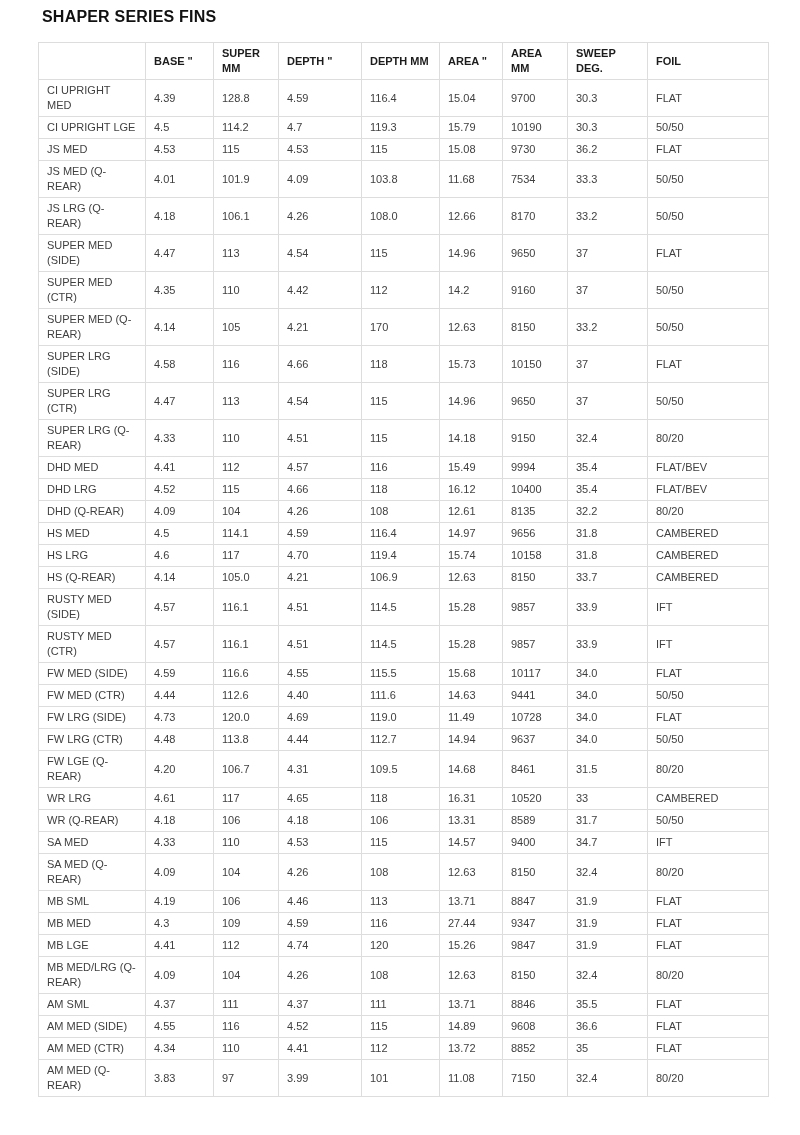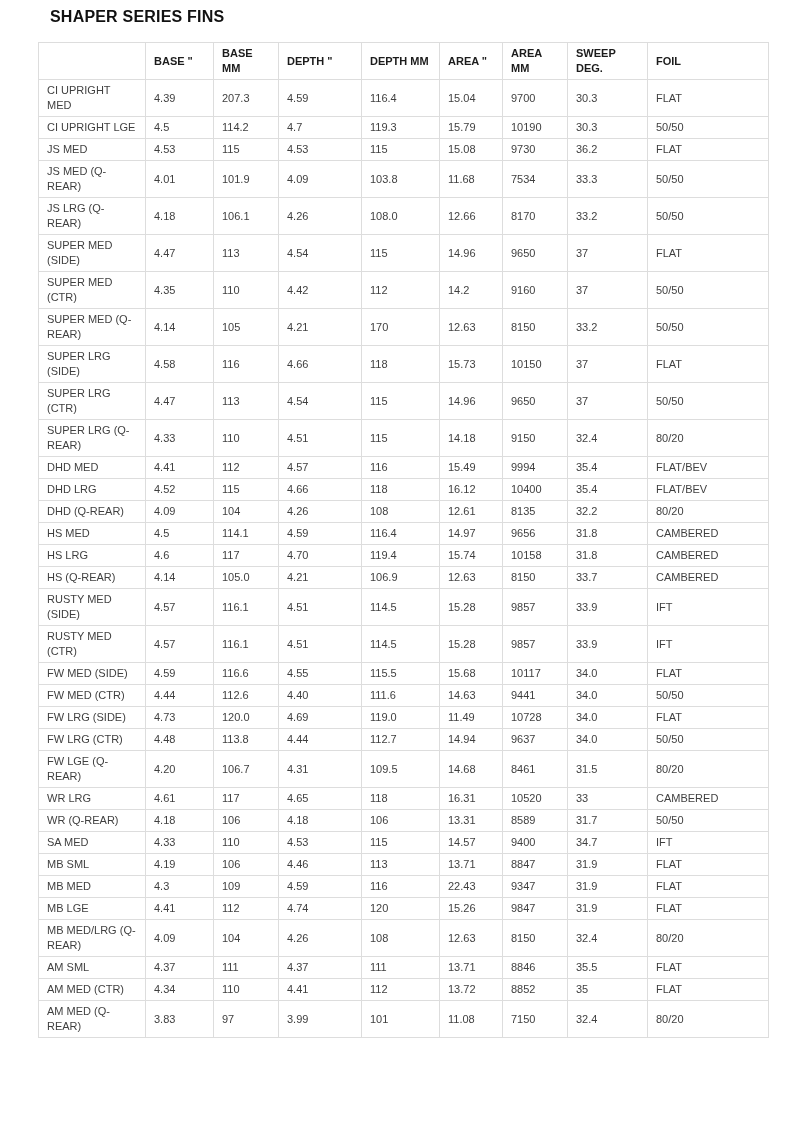--- a/index.html
+++ b/index.html
@@ -13,21 +13,21 @@
     min-height: 1135px;
     box-sizing: border-box;
     padding: 8px 32px 12px 38px;
     background: #ffffff;
   }
   .page-title {
     font-size: 16px;
     font-weight: 700;
     color: #111111;
     letter-spacing: 0.2px;
-    margin: 0 0 16px 12px;
+    margin: 0 0 16px 4px;
   }
   table.fins-table {
     border-collapse: collapse;
     width: 730px;
     table-layout: fixed;
   }
   .fins-table th,
   .fins-table td {
     border: 1px solid #dddddd;
     padding: 3px 8px;
@@ -62,34 +62,34 @@
       <col style="width:78px">
       <col style="width:63px">
       <col style="width:65px">
       <col style="width:80px">
       <col style="width:121px">
     </colgroup>
     <thead>
       <tr>
         <th></th>
         <th>BASE "</th>
-        <th>BASE MM</th>
+        <th>SUPER MM</th>
         <th>DEPTH "</th>
         <th>DEPTH MM</th>
         <th>AREA "</th>
         <th>AREA MM</th>
         <th>SWEEP DEG.</th>
         <th>FOIL</th>
       </tr>
     </thead>
     <tbody>
         <tr>
           <td>CI UPRIGHT MED</td>
           <td>4.39</td>
-          <td>207.3</td>
+          <td>128.8</td>
           <td>4.59</td>
           <td>116.4</td>
           <td>15.04</td>
           <td>9700</td>
           <td>30.3</td>
           <td>FLAT</td>
         </tr>
         <tr>
           <td>CI UPRIGHT LGE</td>
           <td>4.5</td>
@@ -370,37 +370,48 @@
           <td>4.33</td>
           <td>110</td>
           <td>4.53</td>
           <td>115</td>
           <td>14.57</td>
           <td>9400</td>
           <td>34.7</td>
           <td>IFT</td>
         </tr>
         <tr>
+          <td>SA MED (Q-REAR)</td>
+          <td>4.09</td>
+          <td>104</td>
+          <td>4.26</td>
+          <td>108</td>
+          <td>12.63</td>
+          <td>8150</td>
+          <td>32.4</td>
+          <td>80/20</td>
+        </tr>
+        <tr>
           <td>MB SML</td>
           <td>4.19</td>
           <td>106</td>
           <td>4.46</td>
           <td>113</td>
           <td>13.71</td>
           <td>8847</td>
           <td>31.9</td>
           <td>FLAT</td>
         </tr>
         <tr>
           <td>MB MED</td>
           <td>4.3</td>
           <td>109</td>
           <td>4.59</td>
           <td>116</td>
-          <td>22.43</td>
+          <td>27.44</td>
           <td>9347</td>
           <td>31.9</td>
           <td>FLAT</td>
         </tr>
         <tr>
           <td>MB LGE</td>
           <td>4.41</td>
           <td>112</td>
           <td>4.74</td>
           <td>120</td>
@@ -425,20 +436,31 @@
           <td>4.37</td>
           <td>111</td>
           <td>4.37</td>
           <td>111</td>
           <td>13.71</td>
           <td>8846</td>
           <td>35.5</td>
           <td>FLAT</td>
         </tr>
         <tr>
+          <td>AM MED (SIDE)</td>
+          <td>4.55</td>
+          <td>116</td>
+          <td>4.52</td>
+          <td>115</td>
+          <td>14.89</td>
+          <td>9608</td>
+          <td>36.6</td>
+          <td>FLAT</td>
+        </tr>
+        <tr>
           <td>AM MED (CTR)</td>
           <td>4.34</td>
           <td>110</td>
           <td>4.41</td>
           <td>112</td>
           <td>13.72</td>
           <td>8852</td>
           <td>35</td>
           <td>FLAT</td>
         </tr>

